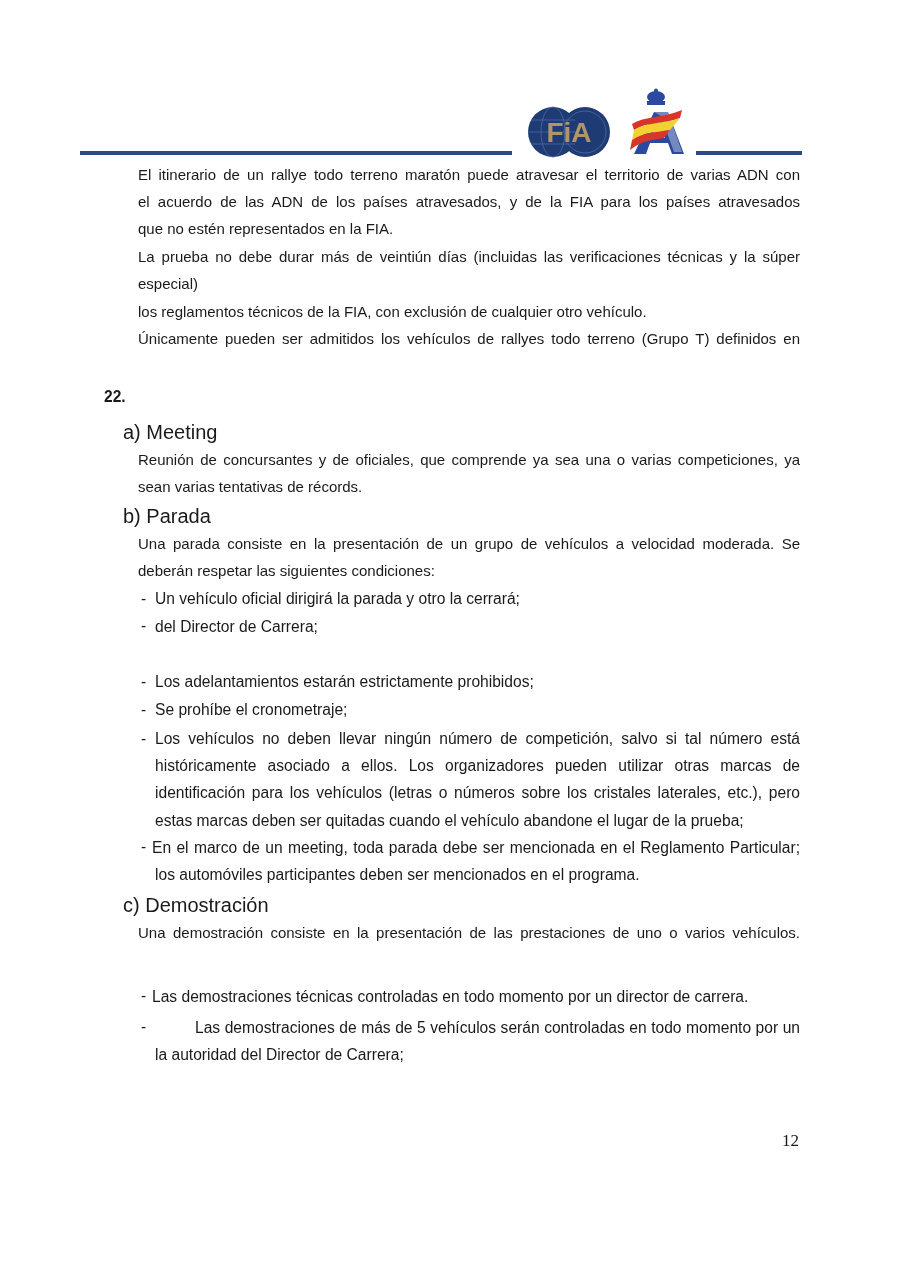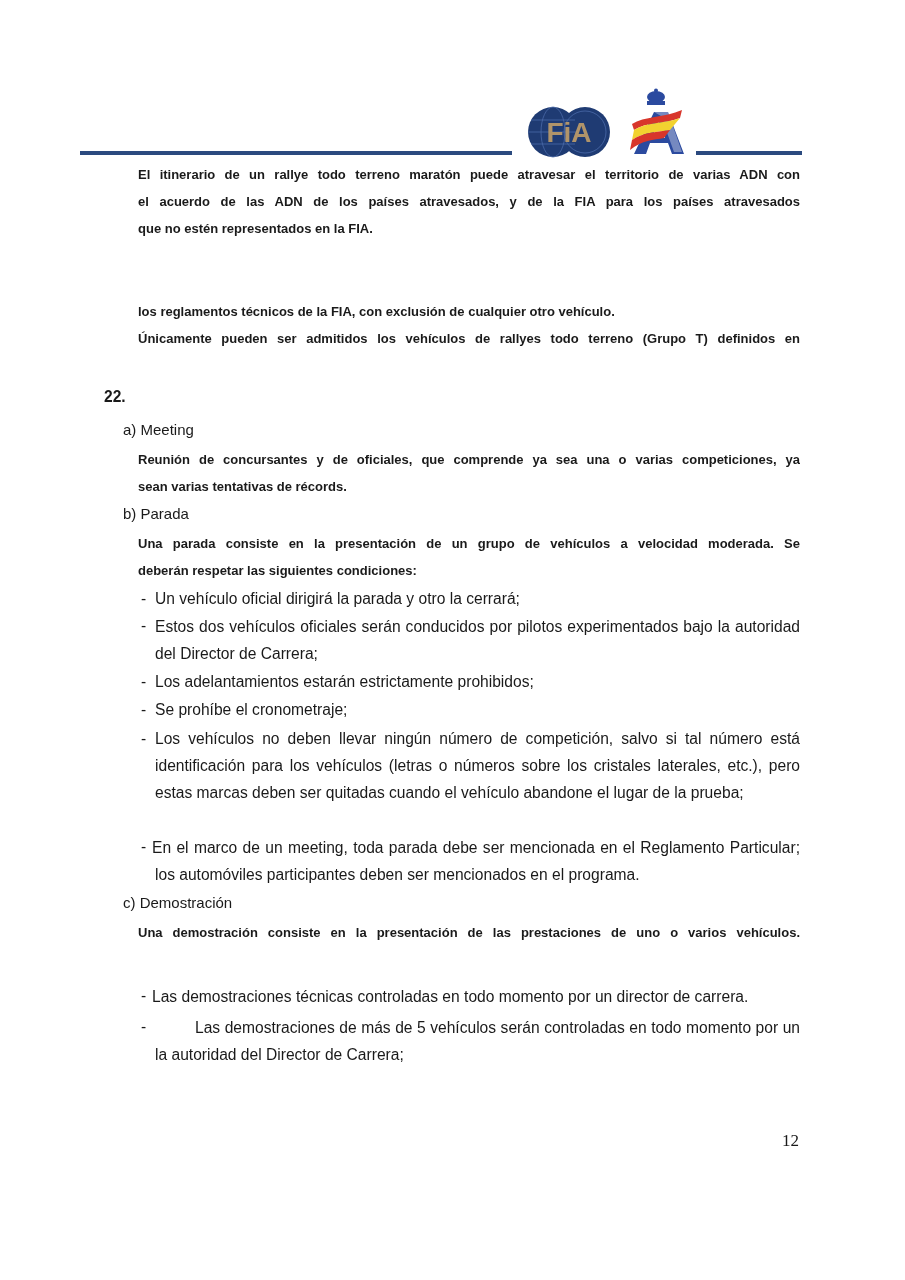--- a/index.html
+++ b/index.html
@@ -6,25 +6,25 @@
     body { width: 905px; height: 1280px; position: relative; overflow: hidden;
            font-family: "Liberation Sans", sans-serif; color: #1a1a1a; }
     .page { position: absolute; left: 0; top: 0; width: 808px; height: 1280px; }
 
     
     .rule { position: absolute; height: 4px; background: #2b4a7f; top: 151px; }
     .rule.left { left: 80px; width: 432px; }
     .rule.right { left: 696px; width: 106px; }
     .logo-fia { position: absolute; left: 527px; top: 104px; width: 84px; height: 56px; }
     .logo-rfeda { position: absolute; left: 624px; top: 88px; width: 64px; height: 68px; }
-    .para { position: absolute; left: 138px; width: 662px; font-size: 13px; line-height: 27.2px; font-weight: bold; }
+    .para { position: absolute; left: 138px; width: 662px; font-size: 15px; line-height: 27.2px; }
     .para .line { display: block; height: 27.2px; white-space: nowrap; overflow: visible; }
     .para .line.j { text-align: justify; text-align-last: justify; white-space: normal; height: 27.2px; overflow: hidden; }
     .heading { position: absolute; left: 104px; top: 388px; font-weight: bold; font-size: 15.6px; }
-    .sub { position: absolute; left: 123px; font-size: 15px; }
+    .sub { position: absolute; left: 123px; font-size: 20px; }
     .bullet { position: absolute; left: 141px; font-size: 15.6px; }
     .bullet-body { position: absolute; left: 155px; width: 645px; font-size: 15.6px; line-height: 27.2px; }
     .pagenum { position: absolute; left: 782px; top: 1131px; font-family: "Liberation Serif", serif; font-size: 17px; }
   </style>
 </head>
 <body>
 
 <div class="page">
 
   <div class="rule left"></div>
@@ -57,20 +57,24 @@
     <path d="M10,42 C22,34 40,36 56,30 L46,42 C34,44 20,44 8,52 Z" fill="#f2d230"></path>
     <path d="M8,52 C20,44 34,44 46,42 L40,50 C30,52 18,52 6,62 Z" fill="#d8362b"></path>
   </svg>
 
   <div class="para" style="top:161px;">
     <span class="line j">El itinerario de un rallye todo terreno maratón puede atravesar el territorio de varias ADN con</span>
     <span class="line j">el acuerdo de las ADN de los países atravesados, y de la FIA para los países atravesados</span>
     <span class="line">que no estén representados en la FIA.</span>
   </div>
 
+  <div class="para" style="top:243px;">
+    <span class="line j">La prueba no debe durar más de veintiún días (incluidas las verificaciones técnicas y la súper</span>
+    <span class="line">especial)</span>
+  </div>
 
   <div class="para" style="top:298px;">
     <span class="line">los reglamentos técnicos de la FIA, con exclusión de cualquier otro vehículo.</span>
     <span class="line j">Únicamente pueden ser admitidos los vehículos de rallyes todo terreno (Grupo T) definidos en</span>
   </div>
 
   <div class="heading">22.</div>
 
   <div class="sub" style="top:421px;">a) Meeting</div>
   <div class="para" style="top:446px;">
@@ -84,37 +88,37 @@
     <span class="line">deberán respetar las siguientes condiciones:</span>
   </div>
 
   <div class="bullet" style="top:590px;">-</div>
   <div class="bullet-body" style="top:585px;">
     <span class="line" style="display:block;">Un vehículo oficial dirigirá la parada y otro la cerrará;</span>
   </div>
 
   <div class="bullet" style="top:617px;">-</div>
   <div class="bullet-body" style="top:613px;">
-    <span style="display:block;text-align:justify;text-align-last:justify;height:27.2px;overflow:hidden;">Estos dos vehículos oficiales serán conducidos por pilotos experimentados bajo la autoridad</span>
     <span style="display:block;">del Director de Carrera;</span>
   </div>
 
   <div class="bullet" style="top:673px;">-</div>
   <div class="bullet-body" style="top:668px;">
     <span style="display:block;">Los adelantamientos estarán estrictamente prohibidos;</span>
   </div>
 
   <div class="bullet" style="top:701px;">-</div>
   <div class="bullet-body" style="top:696px;">
     <span style="display:block;">Se prohíbe el cronometraje;</span>
   </div>
 
   <div class="bullet" style="top:730px;">-</div>
   <div class="bullet-body" style="top:725px;">
     <span style="display:block;text-align:justify;text-align-last:justify;height:27.2px;overflow:hidden;">Los vehículos no deben llevar ningún número de competición, salvo si tal número está</span>
+    <span style="display:block;text-align:justify;text-align-last:justify;height:27.2px;overflow:hidden;">históricamente asociado a ellos. Los organizadores pueden utilizar otras marcas de</span>
     <span style="display:block;text-align:justify;text-align-last:justify;height:27.2px;overflow:hidden;">identificación para los vehículos (letras o números sobre los cristales laterales, etc.), pero</span>
     <span style="display:block;">estas marcas deben ser quitadas cuando el vehículo abandone el lugar de la prueba;</span>
   </div>
 
   <div class="bullet" style="top:838px;">- </div>
   <div class="bullet-body" style="top:834px; left:152px; width:648px;">
     <span style="display:block;text-align:justify;text-align-last:justify;height:27.2px;overflow:hidden;">En el marco de un meeting, toda parada debe ser mencionada en el Reglamento Particular;</span>
     <span style="display:block;padding-left:3px;">los automóviles participantes deben ser mencionados en el programa.</span>
   </div>
 

